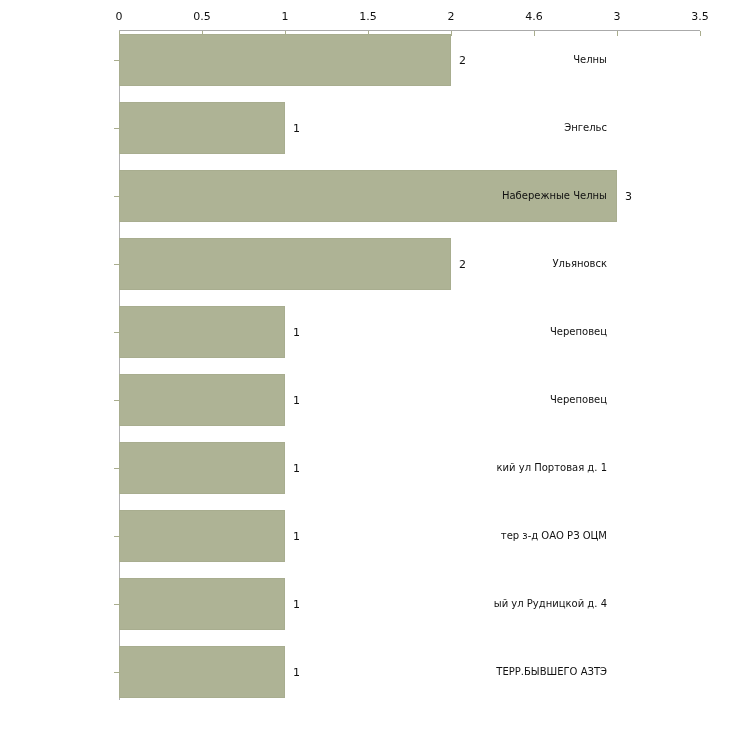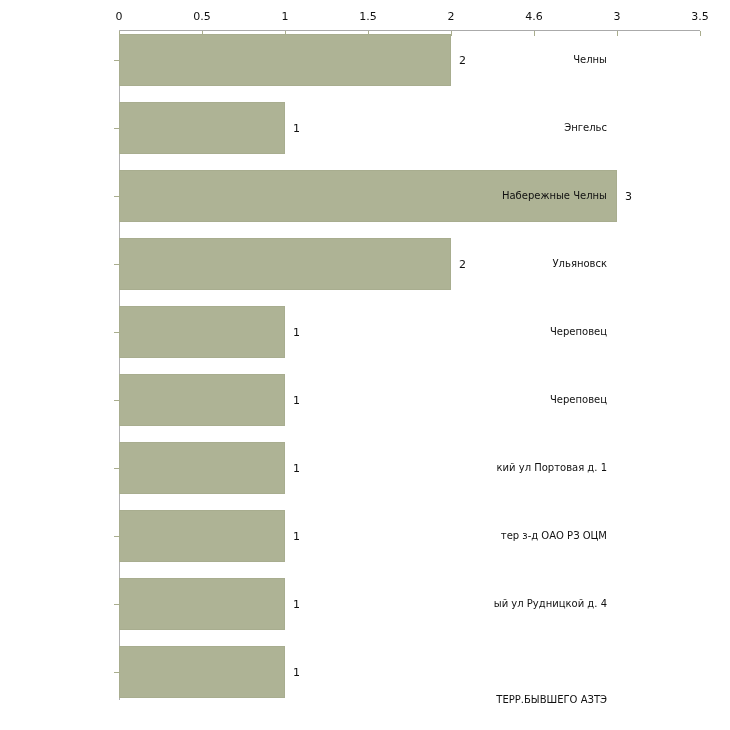--- a/index.html
+++ b/index.html
@@ -153,17 +153,17 @@
       <div class="cat-label" style="top: 327px;">Череповец</div>
       <div class="cat-tick" style="top: 332px;"></div>
       <div class="cat-label" style="top: 395px; margin-left: 26px;">Череповец</div>
       <div class="cat-tick" style="top: 400px;"></div>
       <div class="cat-label" style="top: 463px;">кий ул Портовая д. 1</div>
       <div class="cat-tick" style="top: 468px;"></div>
       <div class="cat-label" style="top: 531px;">тер з-д ОАО РЗ ОЦМ</div>
       <div class="cat-tick" style="top: 536px;"></div>
       <div class="cat-label" style="top: 599px; padding-left: 46px;">ый ул Рудницкой д. 4</div>
       <div class="cat-tick" style="top: 604px;"></div>
-      <div class="cat-label" style="top: 667px; margin-top: 28px;">ТЕРР.БЫВШЕГО АЗТЭ</div>
+      <div class="cat-label" style="top: 667px;">ТЕРР.БЫВШЕГО АЗТЭ</div>
       <div class="cat-tick" style="top: 672px;"></div>
     </div>
 
 </div>
 
 </body></html>

